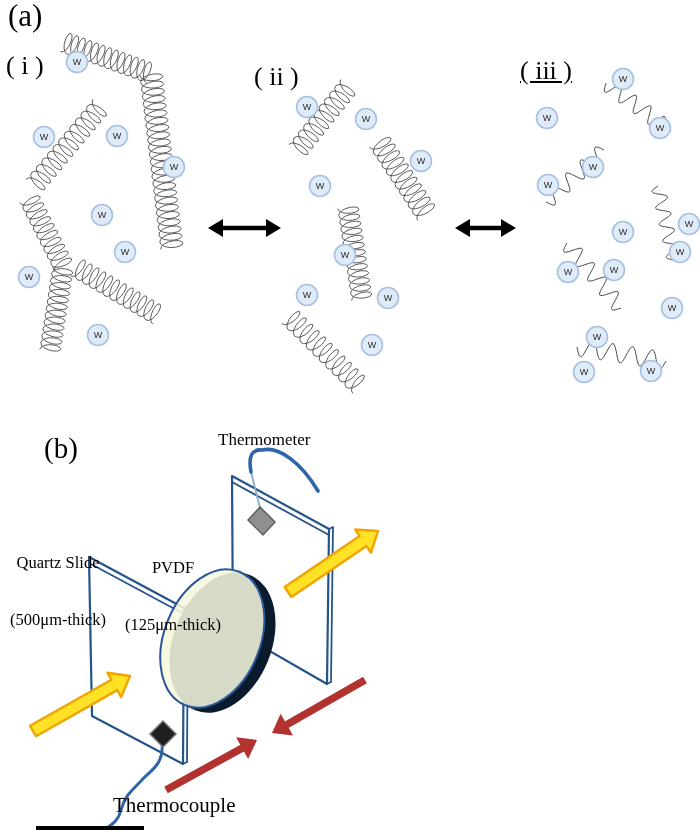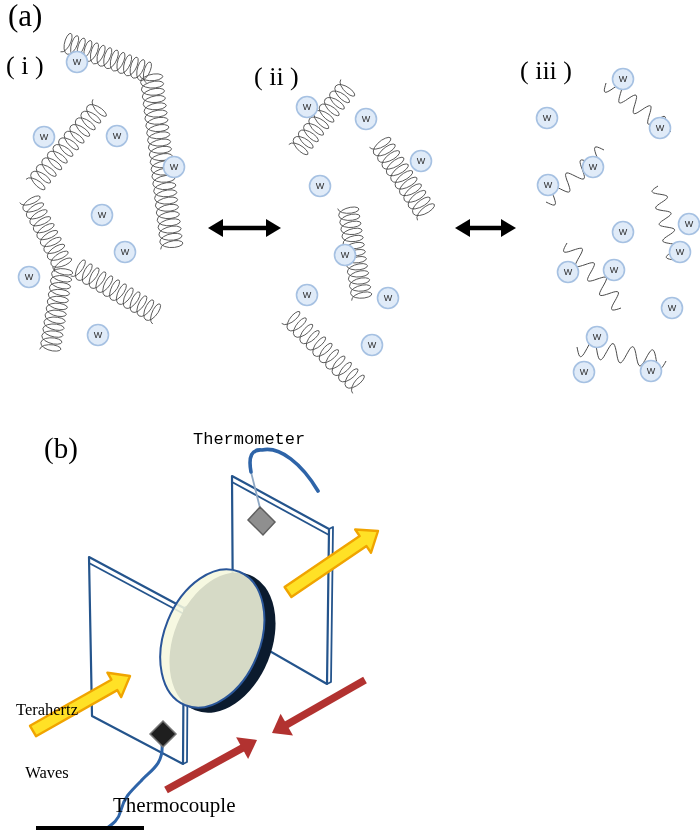--- a/index.html
+++ b/index.html
@@ -4,23 +4,23 @@
 <style>
   html,body{margin:0;padding:0;background:#fff;}
   .page{position:relative;width:700px;height:830px;background:#ffffff;overflow:hidden;
         font-family:"Liberation Serif",serif;}
   .page svg{position:absolute;left:0;top:0;}
   .lbl{position:absolute;color:#000;white-space:pre;line-height:1.05;}
   .lbl span{display:block;}
   #label-a{left:8px;top:0;font-size:31px;}
   #label-i{left:6px;top:52px;font-size:26px;}
   #label-ii{left:254px;top:63px;font-size:26px;}
-  #label-iii{left:520px;top:57px;font-size:26px;}
+  #label-iii{left:520px;top:57px;font-size:26px;text-decoration:underline;}
   #label-b{left:44px;top:433px;font-size:29px;}
-  #label-thermometer{left:193px;top:431px;font-size:17px;font-family:Liberation Mono, monospace;}
+  #label-thermometer{left:218px;top:431px;font-size:17px;}
   #label-quartz{left:0;top:515px;width:116px;text-align:center;font-size:16.5px;line-height:19px;}
   #label-pvdf{left:112px;top:520px;width:122px;text-align:center;font-size:16.5px;line-height:19px;}
   #label-terahertz{left:0;top:657px;width:94px;text-align:center;font-size:16.5px;line-height:21px;}
   #label-thermocouple{left:113px;top:794px;font-size:21px;}
 </style>
 </head>
 <body>
 
 <div class="page">
 
@@ -219,18 +219,22 @@
     </g>
   </svg>
 
   <div class="lbl" id="label-a">(a)</div>
   <div class="lbl" id="label-i">( i )</div>
   <div class="lbl" id="label-ii">( ii )</div>
   <div class="lbl" id="label-iii">( iii )</div>
 
   <div class="lbl" id="label-b">(b)</div>
   <div class="lbl" id="label-thermometer">Thermometer</div>
-  <div class="lbl" id="label-terahertz">
-    <span>Terahertz</span>
-    <span>Waves</span>
+  <div class="lbl" id="label-quartz">
+    <span>Quartz Slide</span>
+    <span>(500μm-thick)</span>
+  </div>
+  <div class="lbl" id="label-pvdf">
+    <span>PVDF</span>
+    <span>(125μm-thick)</span>
   </div>
   <div class="lbl" id="label-thermocouple">Thermocouple</div>
 </div>
 
 </body></html>

